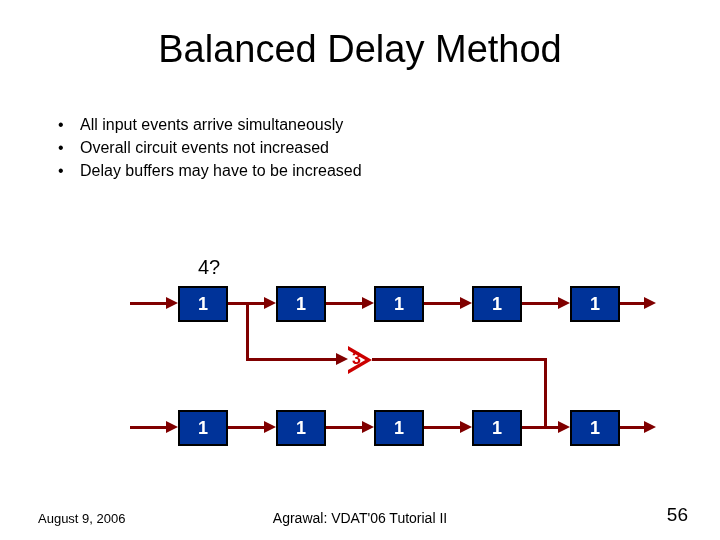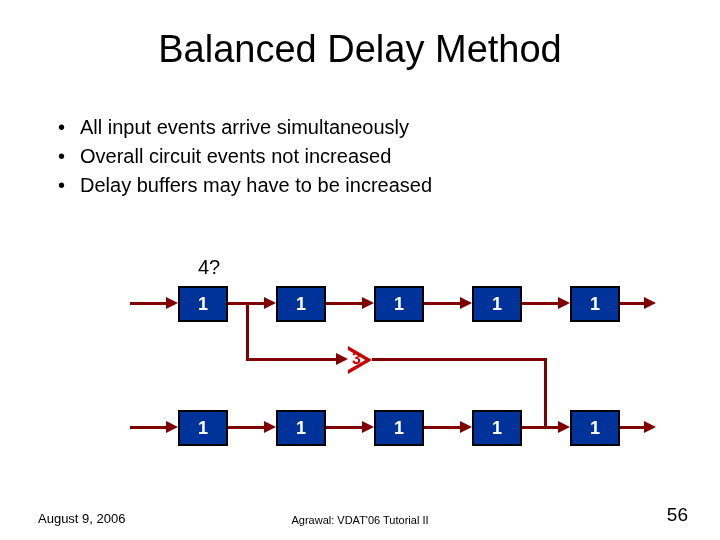--- a/index.html
+++ b/index.html
@@ -13,21 +13,21 @@
     overflow: hidden;
   }
   .title {
     text-align: center;
     font-size: 38px;
     font-weight: 400;
     margin-top: 28px;
   }
   .bullets {
     margin: 42px 0 0 58px;
-    font-size: 20px;
+    font-size: 16px;
     line-height: 1.45;
   }
   .bullets li {
     list-style: none;
     position: relative;
     padding-left: 22px;
   }
   .bullets li::before {
     content: "•";
     position: absolute;
@@ -103,21 +103,21 @@
     position: absolute;
     left: 38px;
     bottom: 14px;
     font-size: 13px;
   }
   .footer-center {
     position: absolute;
     width: 100%;
     bottom: 14px;
     text-align: center;
-    font-size: 11px;
+    font-size: 14px;
   }
   .footer-right {
     position: absolute;
     right: 32px;
     bottom: 14px;
     font-size: 19px;
   }
 </style>
 </head>
 <body>

